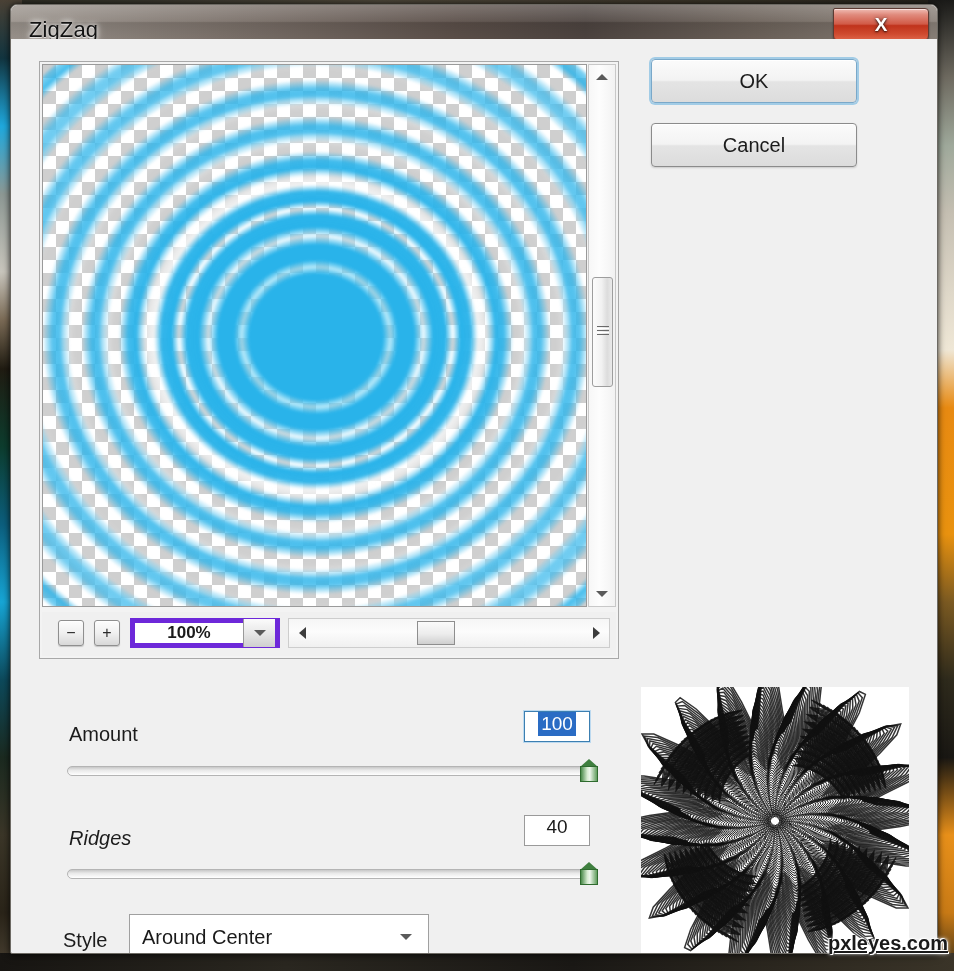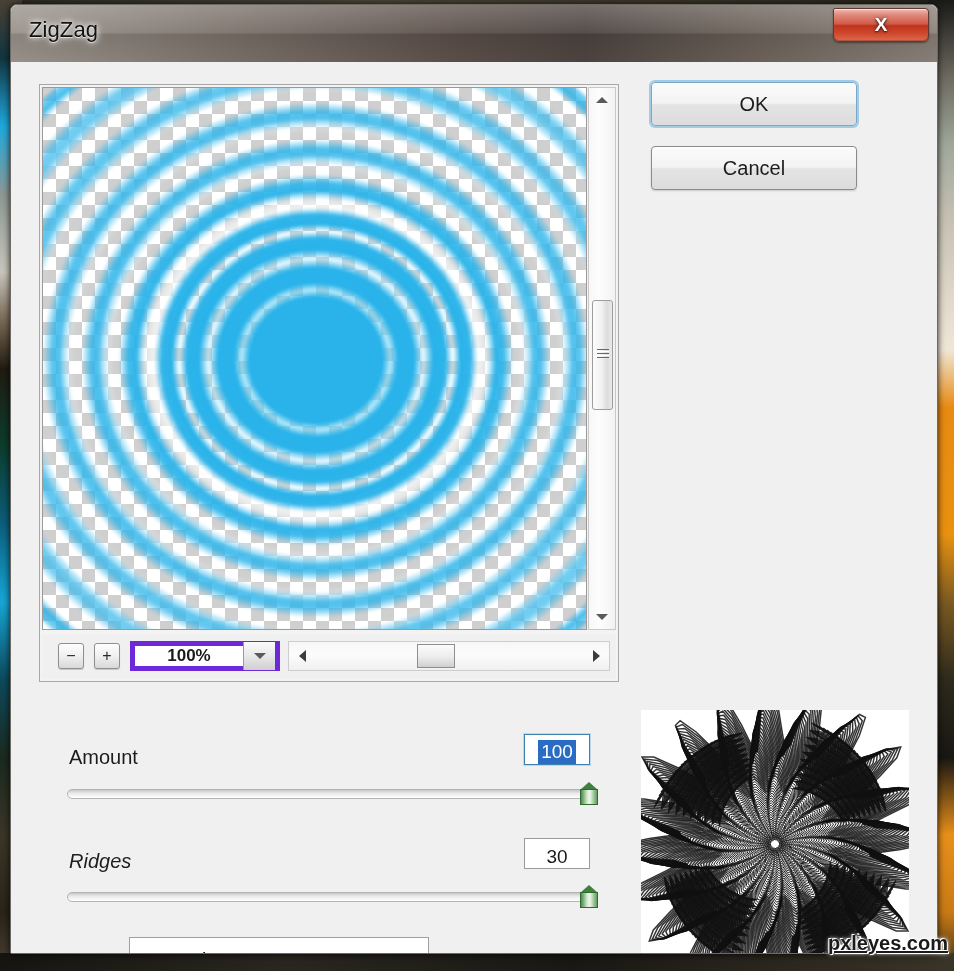--- a/index.html
+++ b/index.html
@@ -56,21 +56,21 @@
     border-radius: 7px 7px 2px 2px;
     background: #f0f0f0;
     box-shadow: 0 0 5px rgba(0,0,0,.55), 0 2px 9px rgba(0,0,0,.4);
     border: 1px solid #6d6a64;
     overflow: hidden;
   }
 
   
   #titlebar {
     position: relative;
-    height: 57px;
+    height: 34px;
     border-radius: 6px 6px 0 0;
     background:
       linear-gradient(to bottom,
         rgba(255,255,255,.22) 0%, rgba(255,255,255,.06) 48%,
         rgba(0,0,0,.10) 52%, rgba(0,0,0,.02) 100%),
       linear-gradient(to right,
         #9a938c 0%, #7d736c 22%, #5b4f49 48%, #4d4440 62%,
         #6b6159 80%, #8a8179 100%);
   }
   #title-text {
@@ -322,21 +322,21 @@
   
   .param-label {
     position: absolute;
     font-size: 20px;
     color: #1c1c1c;
   }
   .param-input {
     position: absolute;
     width: 66px; height: 31px;
     background: #ffffff;
-    display: flex; align-items: flex-end; justify-content: center;
+    display: flex; align-items: flex-start; justify-content: center;
     font-size: 19px;
     color: #1a1a1a;
   }
   #amount-input {
     left: 513px; top: 672px;
     border: 1px solid #3c7fb1;
     box-shadow: 0 0 0 1px #bcd9ef;
   }
   #amount-value {
     background: #2a6cc4;
@@ -490,21 +490,21 @@
     <div class="param-input" id="amount-input">
       <span id="amount-value">100</span>
     </div>
     <div class="slider-track" id="amount-slider-track"></div>
     <div class="slider-thumb" id="amount-slider-thumb">
       <span class="roof"></span>
       <span class="house"></span>
     </div>
 
     <div class="param-label" style="left:58px; top:788px;font-style:italic;">Ridges</div>
-    <div class="param-input" id="ridges-input">30</div>
+    <div class="param-input" id="ridges-input">40</div>
     <div class="slider-track" id="ridges-slider-track"></div>
     <div class="slider-thumb" id="ridges-slider-thumb">
       <span class="roof"></span>
       <span class="house"></span>
     </div>
 
     <div class="param-label" id="style-label">Style</div>
     <div id="style-select">
       <div id="style-value">Around Center</div>
       <div id="style-arrow">

